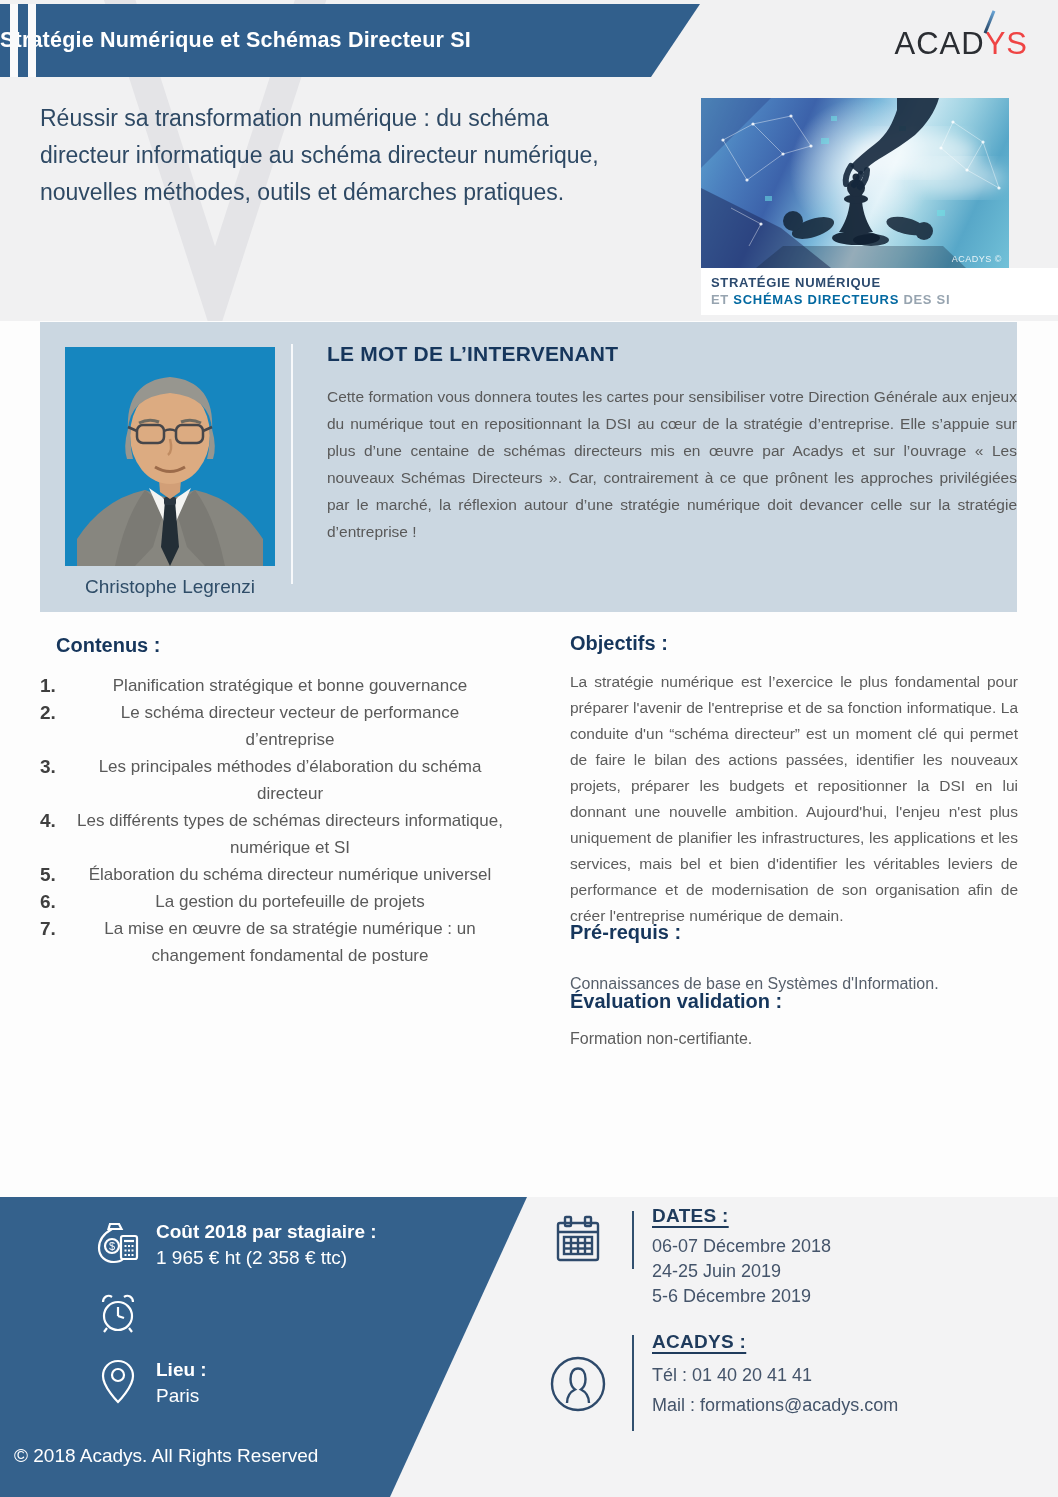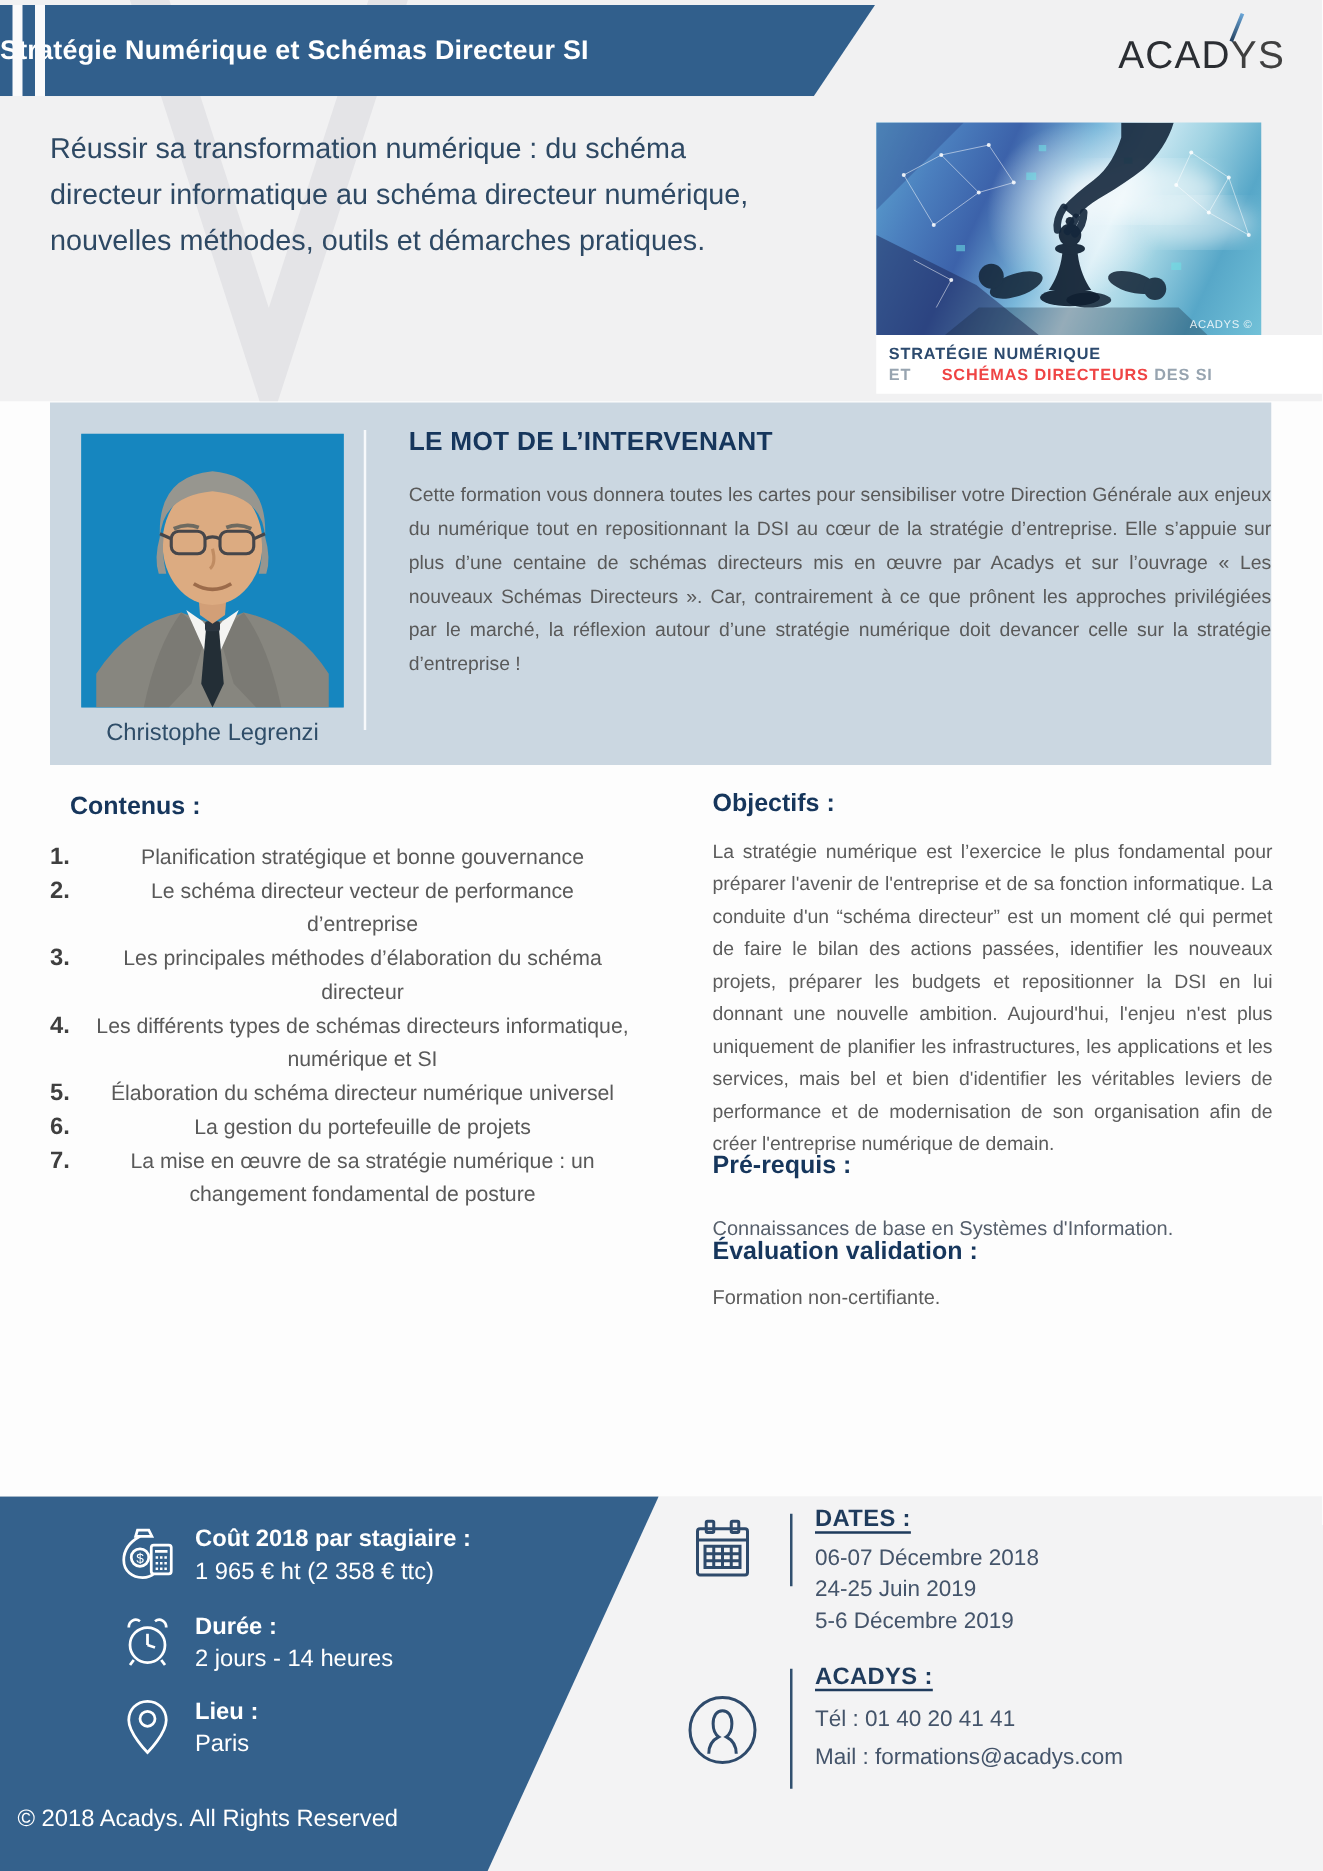--- a/index.html
+++ b/index.html
@@ -14,40 +14,40 @@
   .banner { position:absolute; left:0; top:4px; width:700px; height:73px; background:#315f8c;
             clip-path:polygon(0 0, 100% 0, 93% 100%, 0 100%); }
   .banner-title { line-height:73px; color:#ffffff; font-size:21.5px; font-weight:bold; letter-spacing:.2px; }
   .banner-stripe { position:absolute; top:4px; height:73px; width:8px; background:#fafafb; }
   .stripe-1 { left:10px; } .stripe-2 { left:28px; }
 
   
   .logo { position:absolute; top:26px; right:30px; font-size:31px; letter-spacing:1px; white-space:nowrap; }
   .logo-acad { color:#2b2e33; }
   .logo-y-wrap { position:relative; display:inline-block; }
-  .logo-ys { color:#404040; }
+  .logo-ys { color:#ef4444; }
   .logo-accent { position:absolute; left:3px; top:-16px; width:3px; height:24px;
                  background:linear-gradient(#6aa6d8,#24405e); transform:rotate(22deg); }
 
   
   .intro { position:absolute; left:40px; top:100px; width:560px; font-size:23px; line-height:37px; color:#2e4964; }
 
   
   .hero { position:absolute; left:701px; top:98px; width:360px; }
   .hero-photo { position:relative; width:308px; height:170px; overflow:hidden;
     background:
       radial-gradient(circle at 52% 42%, rgba(255,255,255,.85) 0%, rgba(255,255,255,0) 38%),
       linear-gradient(115deg,#5fa8d2 0%,#4b7fbe 16%,#3c62aa 30%,#79b7da 46%,#cfeaf4 58%,#9ed2e2 70%,#57a7c8 84%,#72c1d8 100%); }
   .hero-photo svg { position:absolute; left:0; top:0; }
   .hero-watermark { position:absolute; right:7px; bottom:4px; color:rgba(255,255,255,.85); font-size:9px; letter-spacing:.5px; }
   .hero-caption { background:#ffffff; padding:7px 10px 8px 10px; }
   .cap1 { font-size:13px; font-weight:bold; color:#2c4a6e; letter-spacing:.7px; }
   .cap2 { font-size:13px; letter-spacing:.7px; margin-top:2px; }
   .cap2 .light { color:#97a4b0; font-weight:bold; }
-  .cap2 .bold  { color:#ef4444; font-weight:bold;margin-left:20px; }
+  .cap2 .bold  { color:#0369a1; font-weight:bold; }
 
   
   .box { position:absolute; left:40px; top:322px; width:977px; height:290px; background:#cbd7e1; }
   .portrait { position:absolute; left:25px; top:25px; width:210px; height:219px; background:#1686bf; overflow:hidden; }
   .portrait-name { position:absolute; left:25px; top:254px; width:210px; text-align:center; font-size:19px; color:#2f4d68; }
   .box-divider { position:absolute; left:251px; top:22px; width:2px; height:240px; background:rgba(255,255,255,.85); }
   .mot-heading { position:absolute; left:287px; top:20px; font-size:21px; font-weight:bold; color:#16365c; letter-spacing:.2px; }
   .mot-text { position:absolute; left:287px; top:61px; width:690px; text-align:justify;
               font-size:15.5px; line-height:27px; color:#595959; }
 
@@ -314,24 +314,20 @@
         <svg width="48" height="48" viewBox="0 0 48 48" fill="none" stroke="#ffffff" stroke-width="2.2">
           <circle cx="24" cy="27" r="14"></circle>
           <path d="M9,13 C9,8 14,5 18,8"></path>
           <path d="M39,13 C39,8 34,5 30,8"></path>
           <line x1="24" y1="27" x2="24" y2="18"></line>
           <line x1="24" y1="27" x2="30" y2="29"></line>
           <line x1="13" y1="39" x2="10" y2="43"></line>
           <line x1="35" y1="39" x2="38" y2="43"></line>
         </svg>
       </span>
-      <span>
-        <div class="f-label">Durée :</div>
-        <div class="f-value">2 jours - 14 heures</div>
-      </span>
     </div>
 
     <div class="f-item f-location">
       <span class="f-icon">
         <svg width="48" height="48" viewBox="0 0 48 48" fill="none" stroke="#ffffff" stroke-width="2.2">
           <path d="M24,4 C15,4 9,11 9,19 C9,30 24,45 24,45 C24,45 39,30 39,19 C39,11 33,4 24,4 Z"></path>
           <circle cx="24" cy="18" r="6"></circle>
         </svg>
       </span>
       <span>

